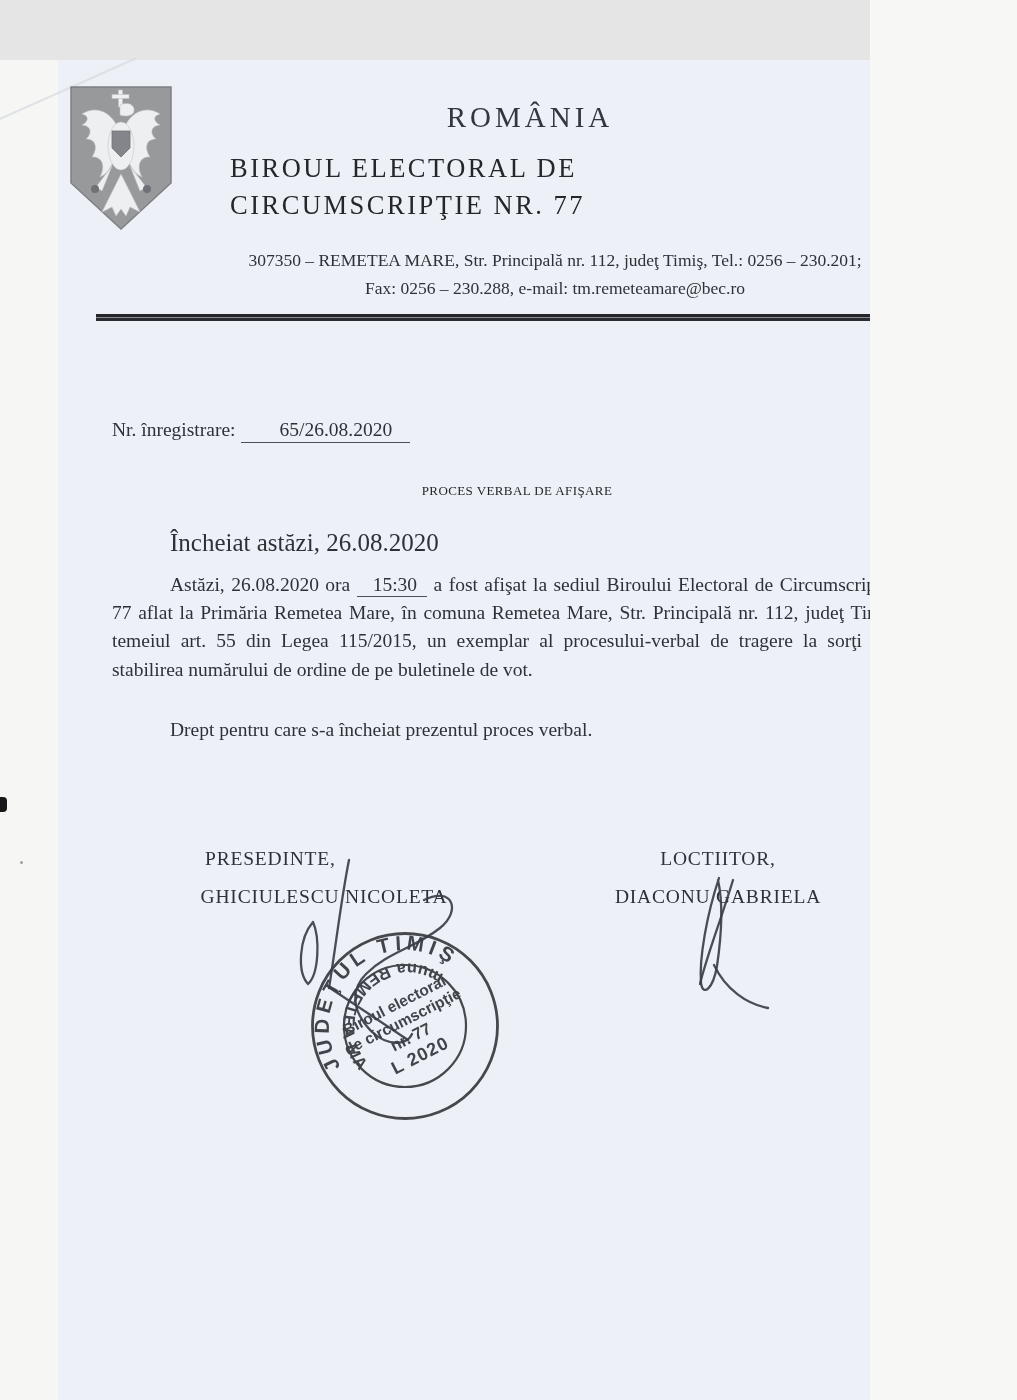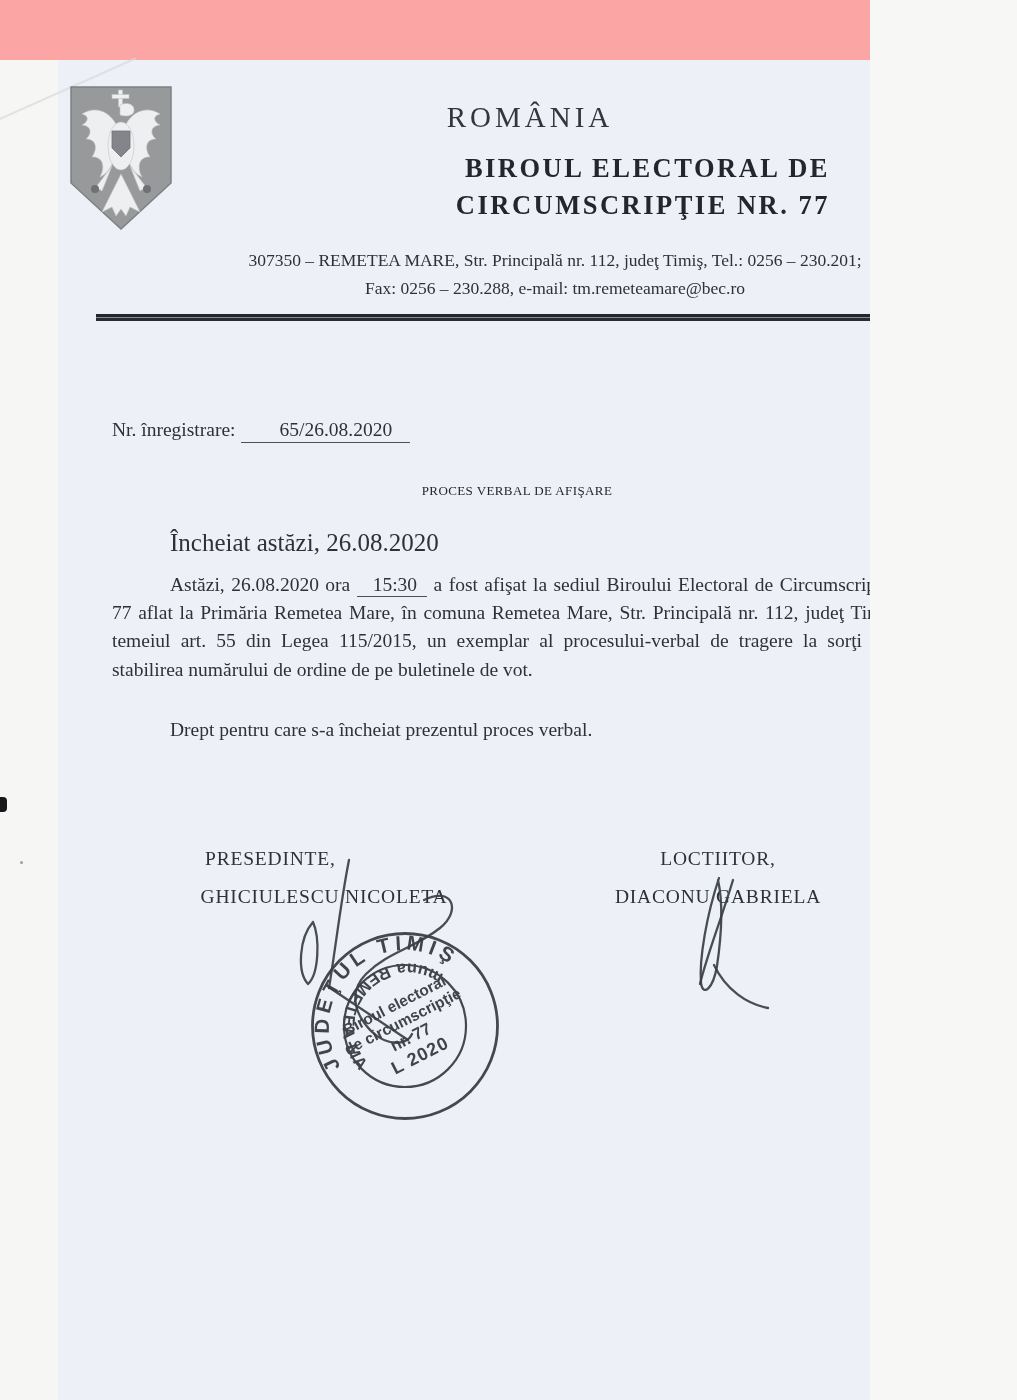--- a/index.html
+++ b/index.html
@@ -1,32 +1,32 @@
 <!DOCTYPE html>
 <html><head>
 <meta charset="utf-8">
 <style>
   html,body{margin:0;padding:0;}
   body{font-family:"Liberation Serif", serif; background:#f7f8f5;}
-  .scene{position:relative;width:870px;height:1400px;overflow:hidden;background:#fca5a5;}
+  .scene{position:relative;width:870px;height:1400px;overflow:hidden;background:#e5e5e5;}
   .paper{position:absolute;left:58px;top:60px;width:959px;height:1340px;background:#edf0f6;}
   .paper-left-fade{position:absolute;left:0;top:60px;width:58px;height:1340px;background:#f6f7f4;}
   .scan-line{position:absolute;left:939px;top:68px;width:2px;height:1332px;
     background:linear-gradient(#8d949b, #767d85 40%, #8d949b);opacity:.8;}
   .scan-right{position:absolute;left:941px;top:60px;width:76px;height:1340px;background:#f1f4f9;}
   .crease{position:absolute;left:-8px;top:88px;width:150px;height:2px;background:#d6dade;
     transform:rotate(-24deg);opacity:.7;}
   .speck{position:absolute;left:0;top:797px;width:7px;height:15px;background:#17181a;border-radius:0 4px 4px 0;}
   .dot{position:absolute;left:20px;top:861px;width:3px;height:3px;background:#9aa0a6;border-radius:50%;}
   .arms{position:absolute;left:68px;top:84px;width:106px;height:148px;}
 
   .h-country{position:absolute;left:230px;top:101px;width:600px;text-align:center;
     font-size:29px;letter-spacing:4px;color:#33363d;}
-  .h-office{position:absolute;left:230px;top:150px;width:600px;text-align:right;
-    font-size:26.5px;font-weight:bold;letter-spacing:2.5px;line-height:37px;color:#24262c;}
+  .h-office{position:absolute;left:230px;top:150px;width:600px;text-align:left;
+    font-size:26.5px;font-weight:normal;letter-spacing:2.5px;line-height:37px;color:#24262c;}
   .h-office div{white-space:nowrap;}
   .h-address{position:absolute;left:175px;top:247px;width:760px;text-align:center;
     font-size:17.5px;line-height:27.5px;color:#2e3138;}
 
   .rule{position:absolute;left:96px;top:314px;width:824px;height:7px;
     background:linear-gradient(#23252a 0 38%, #8a8d92 46% 54%, #2a2c31 62% 100%);}
 
   .reg{position:absolute;left:112px;top:419px;font-size:19.5px;color:#2e3138;font-family:Liberation Serif, serif;}
   .u-reg{display:inline-block;border-bottom:1.7px solid #4d5157;padding:0 18px 1px 38px;margin-left:6px;}
   .title{position:absolute;left:112px;top:483px;width:810px;text-align:center;

